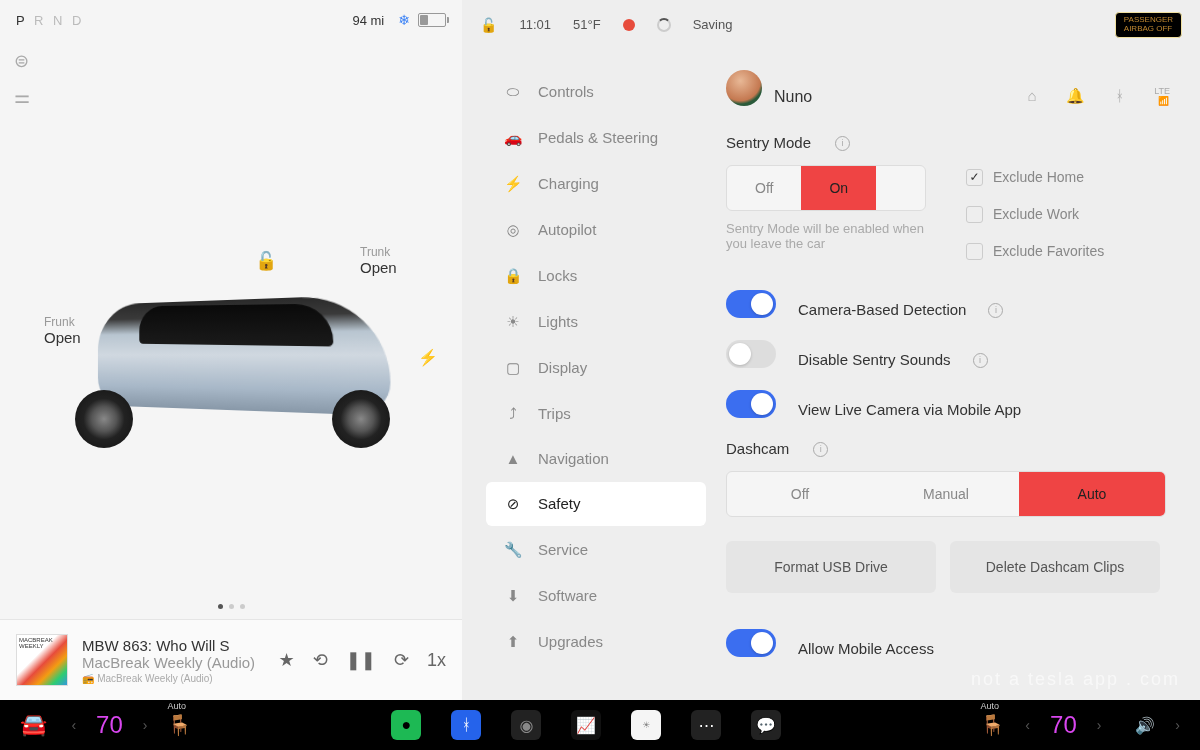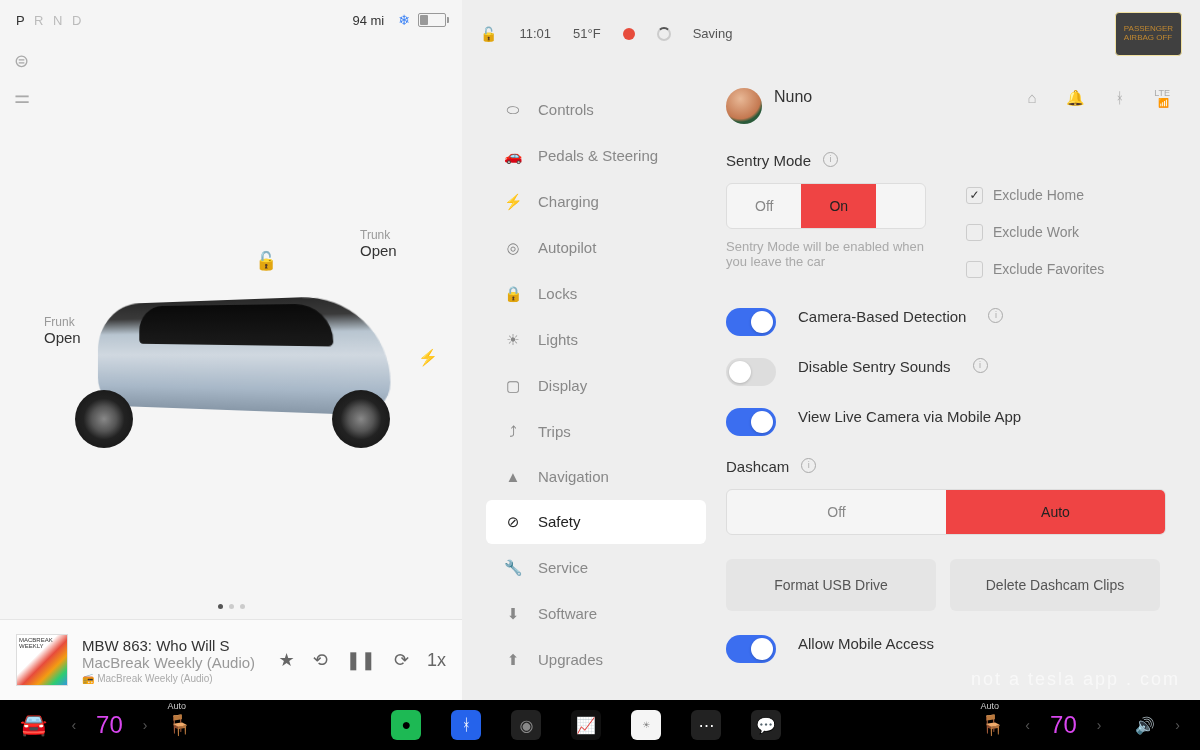--- a/index.html
+++ b/index.html
@@ -23,64 +23,64 @@
 .car-render{position:absolute;left:50px;top:200px;width:360px;height:200px}
 .car-body{position:absolute;left:30px;top:60px;width:300px;height:110px;background:linear-gradient(180deg,#2a2a2a 0%,#3a3a3a 15%,#b8c5d0 30%,#d0d8e0 50%,#a8b8c8 80%,#8898a8 100%);border-radius:50px 80px 30px 30px;transform:perspective(400px) rotateY(-15deg)}
 .car-window{position:absolute;left:80px;top:65px;width:200px;height:40px;background:linear-gradient(180deg,#0a0a0a,#1a1a1a);border-radius:30px 40px 5px 5px;transform:perspective(400px) rotateY(-15deg)}
 .wheel{position:absolute;width:58px;height:58px;background:radial-gradient(circle,#888 0%,#555 30%,#222 50%,#111 100%);border-radius:50%;bottom:-8px}
 .wheel.front{right:20px}
 .wheel.rear{left:25px}
 .car-label{position:absolute;text-align:left}
 .car-label-title{font-size:12px;color:#999}
 .car-label-value{font-size:15px;color:#333;font-weight:500}
 .frunk-label{left:44px;top:275px}
-.trunk-label{left:360px;top:188px}
+.trunk-label{left:360px;top:205px}
 .lock-icon{position:absolute;left:255px;top:210px;font-size:18px}
 .bolt-icon{position:absolute;left:418px;top:308px;font-size:16px}
 .dots{text-align:center;padding:6px}
 .dots span{display:inline-block;width:5px;height:5px;border-radius:50%;background:#ccc;margin:0 3px}
 .dots span.active{background:#555}
 .media-player{display:flex;align-items:center;padding:14px 16px;gap:14px;background:#fafafa;border-top:1px solid #e5e5e5}
 .album-art{width:52px;height:52px;background:linear-gradient(135deg,#fff 40%,#e74c3c,#f39c12,#2ecc71,#3498db);border:1px solid #ddd;display:flex;flex-direction:column;font-size:6px;padding:2px;color:#333}
 .media-info{flex:1;min-width:0}
 .media-title{font-size:15px;font-weight:500;color:#333;white-space:nowrap;overflow:hidden;text-overflow:ellipsis}
 .media-subtitle{font-size:15px;color:#999}
 .media-source{font-size:10px;color:#aaa;margin-top:2px}
 .media-controls{display:flex;align-items:center;gap:18px;color:#666}
 .media-controls .ctrl{font-size:18px;cursor:pointer}
 .play-pause{font-size:20px}
 .status-bar-right{display:flex;align-items:center;padding:12px 18px;gap:22px;font-size:13px;color:#555}
 .status-bar-right .unlock{font-size:14px}
 .rec-dot{width:12px;height:12px;border-radius:50%;background:#e74c3c}
 .spinner{width:14px;height:14px;border:2px solid #ccc;border-top-color:#555;border-radius:50%}
-.airbag-badge{margin-left:auto;background:#404040;border:1px solid #f0e0a0;border-radius:4px;padding:12px 8px;font-size:8px;color:#c08830;line-height:1.1}
+.airbag-badge{margin-left:auto;background:#000000;border:1px solid #f0e0a0;border-radius:4px;padding:3px 8px;font-size:8px;color:#c08830;line-height:1.1}
 .content-area{flex:1;display:flex;padding:20px 20px 0 24px;gap:10px;overflow:hidden}
 .sidebar{width:220px;display:flex;flex-direction:column;gap:2px}
 .sidebar-item{display:flex;align-items:center;gap:16px;padding:13px 18px;border-radius:6px;color:#888;font-size:15px;cursor:pointer}
 .sidebar-item.active{background:#fff;color:#222;font-weight:500}
 .sidebar-item .si-icon{width:18px;text-align:center;font-size:15px}
 .settings-content{flex:1;padding:0 10px;overflow:hidden}
-.profile-row{display:flex;align-items:flex-start;gap:12px;margin-bottom:28px}
+.profile-row{display:flex;align-items:flex-end;gap:12px;margin-bottom:28px}
 .avatar{width:36px;height:36px;border-radius:50%;background:radial-gradient(circle at 40% 30%,#e8b896,#c47850 60%,#2a5a3a 70%)}
 .profile-name{font-size:16px;font-weight:500;color:#333}
 .profile-icons{margin-left:auto;display:flex;gap:30px;color:#aaa;font-size:15px;align-items:center}
 .lte{font-size:9px;color:#aaa;text-align:right}
-.section-header{display:flex;align-items:flex-start;gap:12px;font-size:15px;font-weight:500;color:#333;margin-bottom:14px}
+.section-header{display:flex;align-items:flex-end;gap:24px;font-size:15px;font-weight:500;color:#333;margin-bottom:14px}
 .info-icon{width:15px;height:15px;border:1.5px solid #aaa;border-radius:50%;font-size:9px;color:#aaa;display:inline-flex;align-items:center;justify-content:center}
 .sentry-row{display:flex;gap:40px;margin-bottom:30px}
 .segment{display:flex;border:1px solid #ddd;border-radius:6px;overflow:hidden;background:#f5f5f5}
 .segment-btn{padding:14px 28px;font-size:14px;color:#888;cursor:pointer;background:transparent;border:none}
 .segment-btn.active{background:#ef4444;color:#222;font-weight:500}
 .segment-btn.primary{background:#3b6ef0;color:#fff;font-weight:500}
 .sentry-desc{font-size:13px;color:#aaa;margin-top:10px;max-width:200px}
 .checklist{display:flex;flex-direction:column;gap:20px;padding-top:4px}
 .check-item{display:flex;align-items:center;gap:10px;font-size:14px;color:#888}
 .checkbox{width:17px;height:17px;border:1.5px solid #ccc;border-radius:3px;display:flex;align-items:center;justify-content:center;font-size:12px}
 .checkbox.checked{color:#333}
-.toggle-row{display:flex;align-items:flex-start;gap:22px;margin-bottom:22px}
+.toggle-row{display:flex;align-items:flex-end;gap:22px;margin-bottom:22px}
 .toggle{width:50px;height:28px;border-radius:14px;position:relative;cursor:pointer}
 .toggle.on{background:#3b6ef0}
 .toggle.off{background:#ddd}
 .toggle-knob{position:absolute;width:22px;height:22px;background:#fff;border-radius:50%;top:3px;box-shadow:0 1px 3px rgba(0,0,0,0.2)}
 .toggle.on .toggle-knob{right:3px}
 .toggle.off .toggle-knob{left:3px}
 .toggle-label{font-size:15px;color:#333}
 .dashcam-section{margin-top:10px}
 .dashcam-segment{display:flex;border:1px solid #ddd;border-radius:6px;overflow:hidden;background:#f5f5f5;margin-top:12px;max-width:440px}
 .dashcam-segment .segment-btn{flex:1;padding:14px 10px;text-align:center}
@@ -289,29 +289,30 @@
             <span class="toggle-label">View Live Camera via Mobile App</span>
           </div>
 
         <div class="dashcam-section">
           <div class="section-header">
               <span>Dashcam</span>
               <span class="info-icon">i</span>
             </div>
           <div class="dashcam-segment">
             <button class="segment-btn">Off</button>
+            <button class="segment-btn">Manual</button>
             <button class="segment-btn active">Auto</button>
           </div>
           <div class="action-row">
             <button class="action-btn">Format USB Drive</button>
             <button class="action-btn">Delete Dashcam Clips</button>
           </div>
         </div>
 
-        <div class="toggle-row" style="margin-top:24px">
+        <div class="toggle-row" style="margin-top:36px">
             <div class="toggle on">
               <div class="toggle-knob"></div>
             </div>
             <span class="toggle-label">Allow Mobile Access</span>
           </div>
       </div>
     </div>
   </div>
 </div>
 

